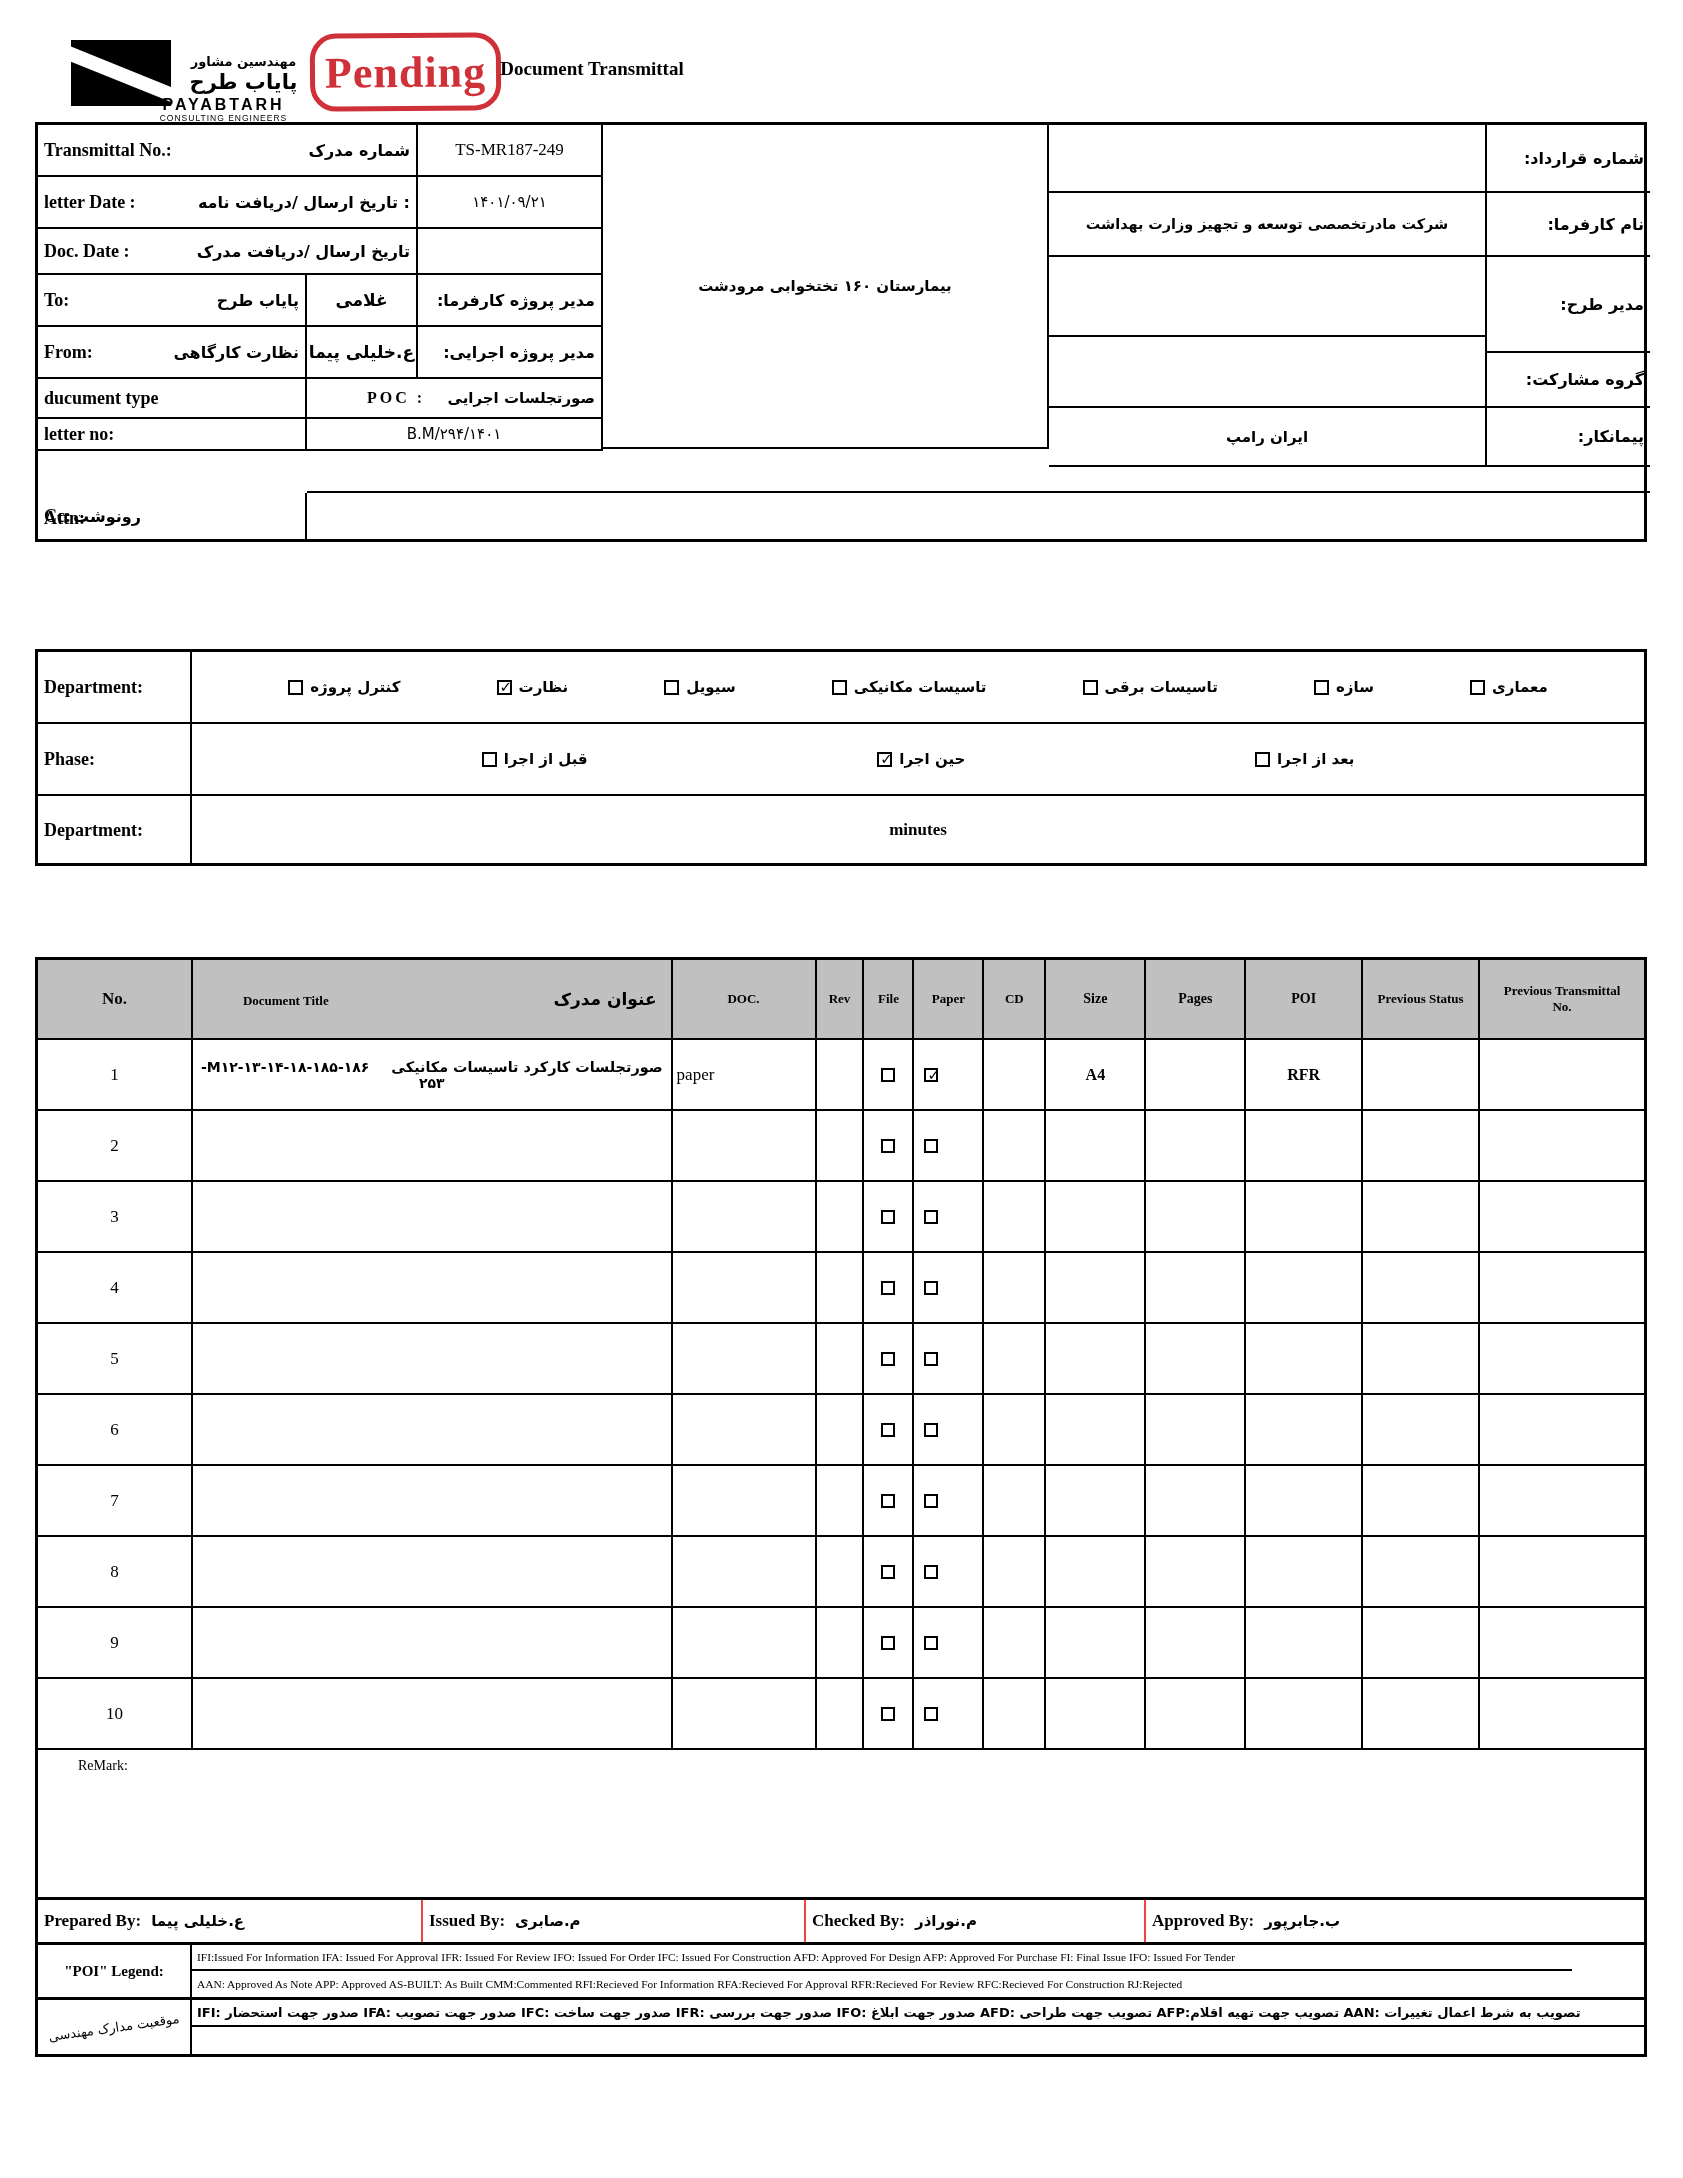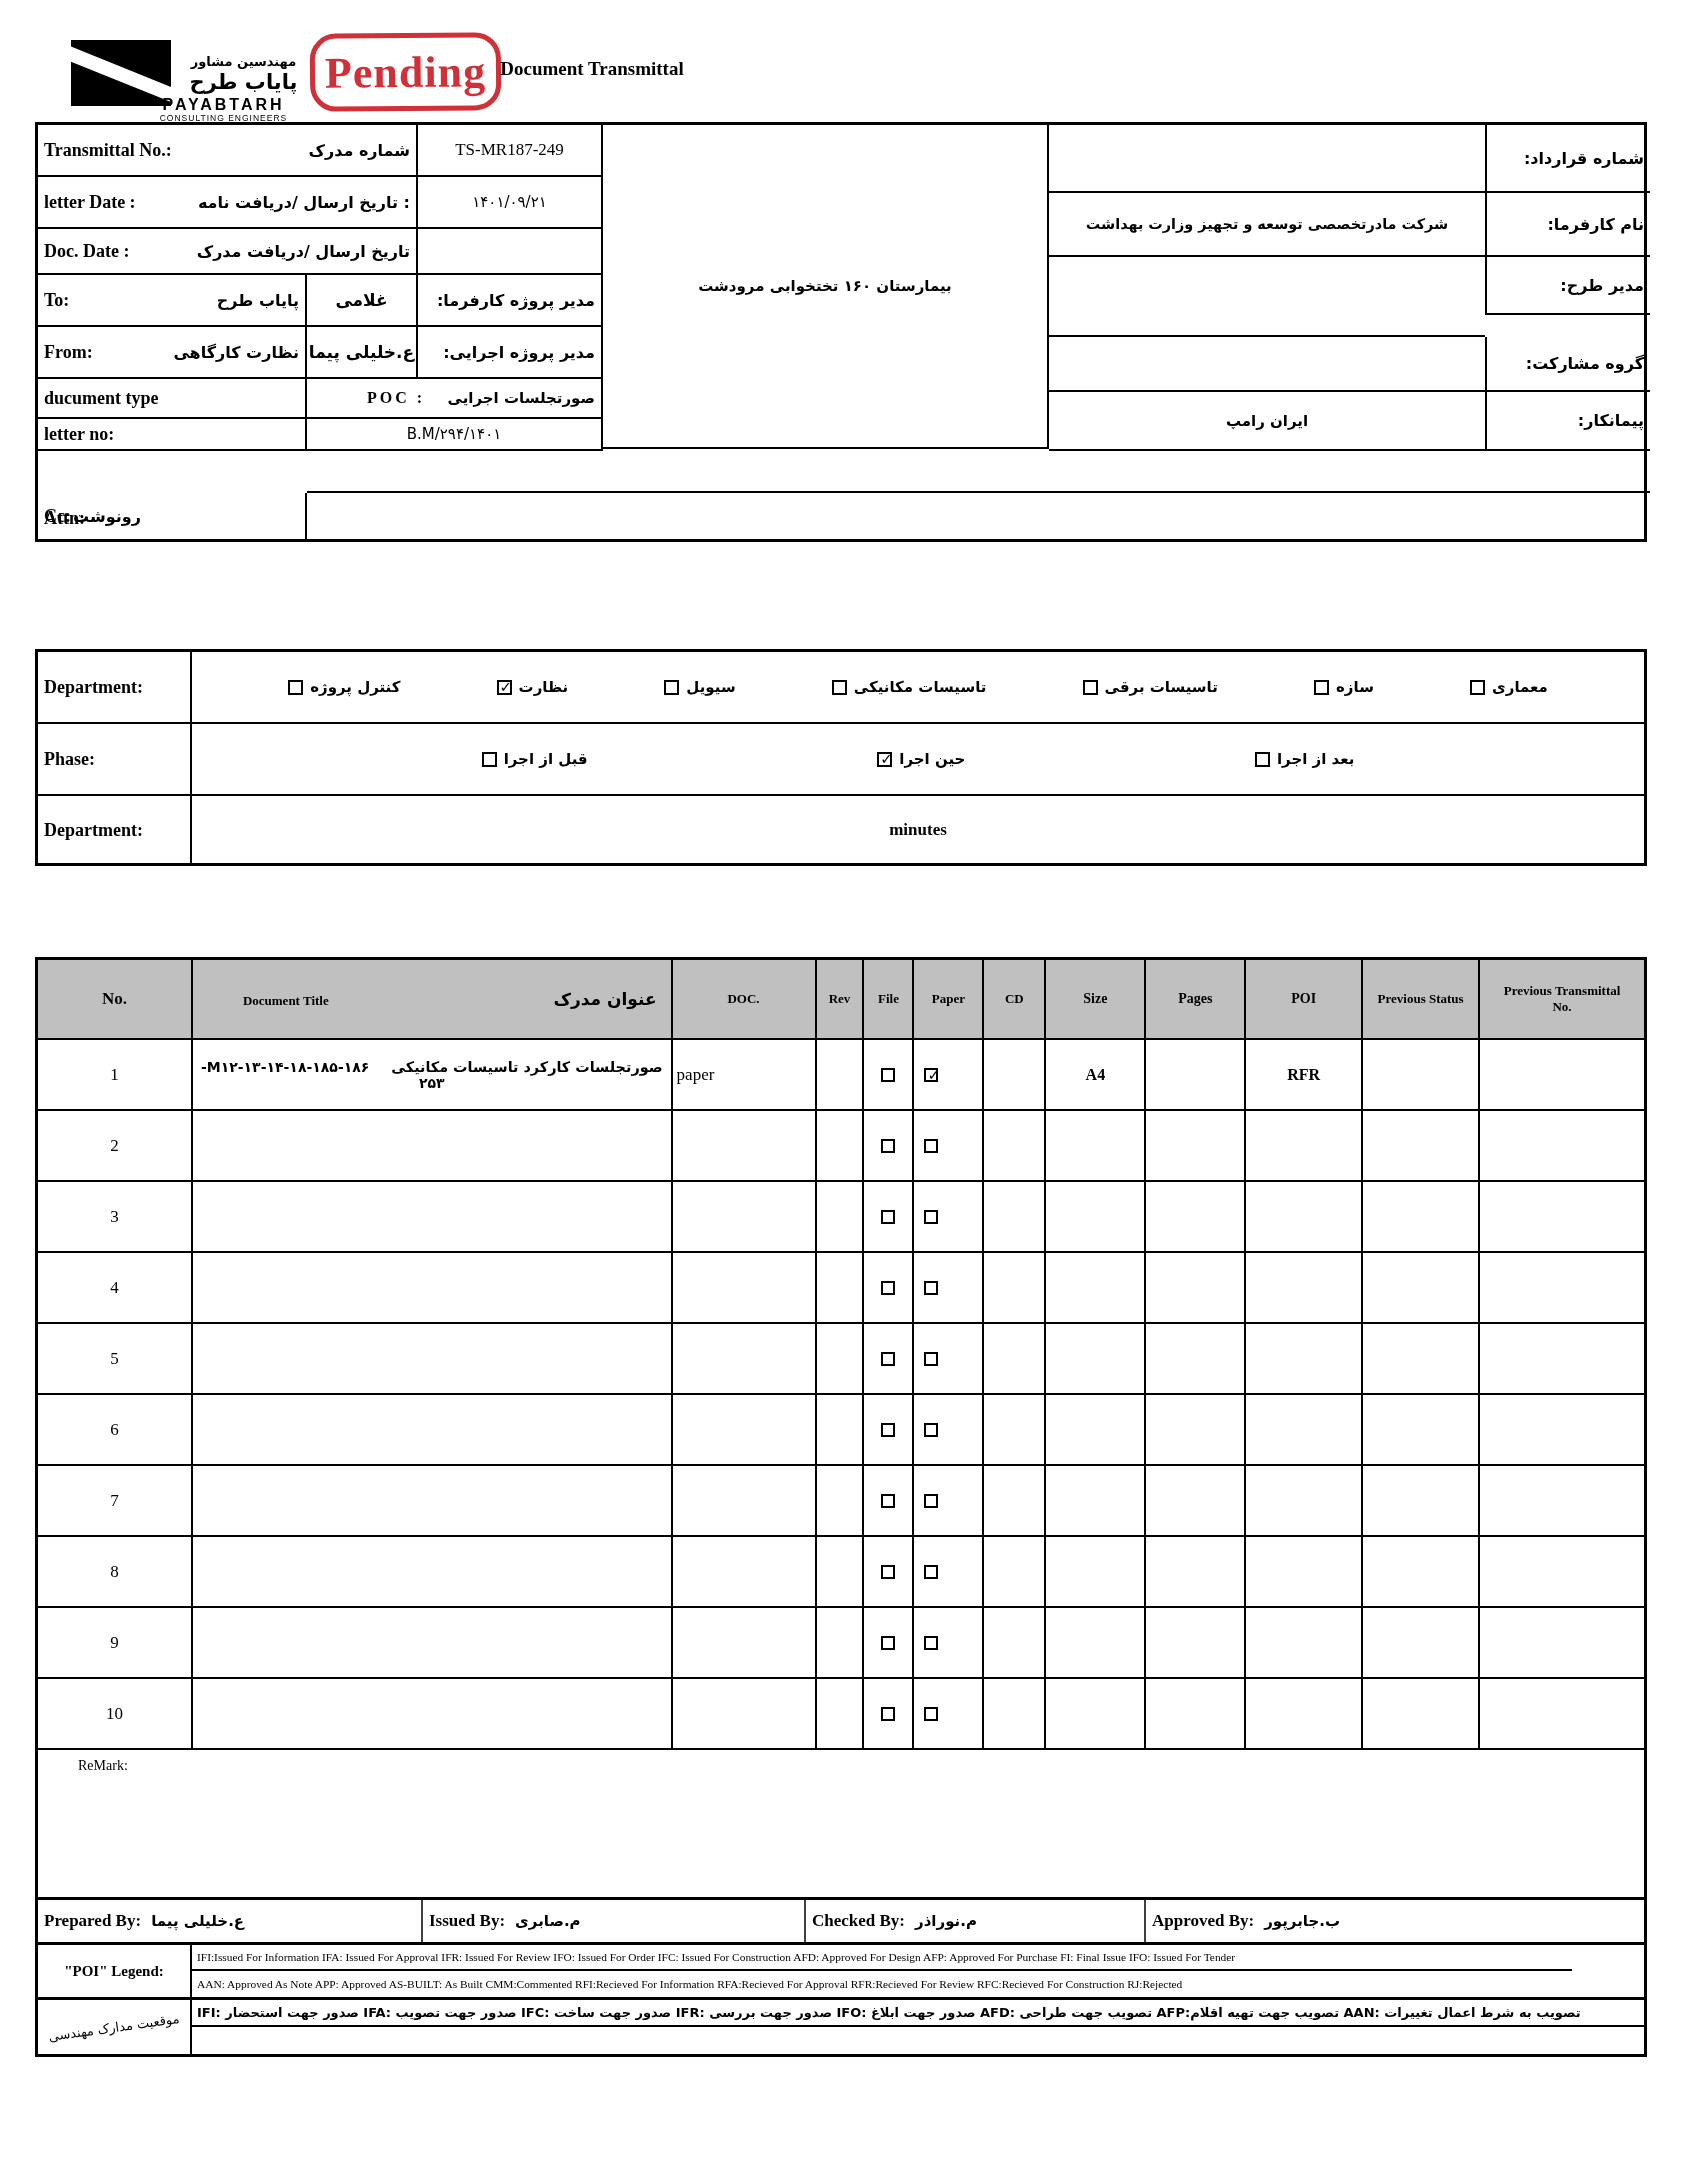--- a/index.html
+++ b/index.html
@@ -40,21 +40,21 @@
   .trow{display:flex;}
   .tc{border-right:2px solid #000;border-bottom:2px solid #000;display:flex;align-items:center;justify-content:center;
       text-align:center;overflow:hidden;}
   .w1{width:155px}.w2{width:480px}.w3{width:144px}.w4{width:48px}.w5{width:50px}.w6{width:70px}
   .w7{width:62px}.w8{width:100px}.w9{width:100px}.w10{width:117px}.w11{width:117px}.w12{width:164px;border-right:none}
   .hfs{font-weight:bold;font-size:13px;line-height:1.25;}
   .cbS{width:14px;height:14px;}
   .titleLine1{display:flex;justify-content:space-between;width:100%;padding:0 8px;align-items:baseline;}
 
   
-  .sigcell{border-right:2px solid #404040;display:flex;align-items:center;gap:10px;padding-left:6px;overflow:hidden;}
+  .sigcell{border-right:2px solid #ef4444;display:flex;align-items:center;gap:10px;padding-left:6px;overflow:hidden;}
   .siglbl{font-weight:bold;font-size:17px;white-space:nowrap;}
   .sigval{font-size:15px;font-weight:bold;font-family:"DejaVu Sans",sans-serif;}
   .legend-line{white-space:nowrap;overflow:hidden;display:flex;align-items:center;padding-left:5px;font-size:11.4px;}
   .legend-fa{font-size:13px;font-weight:bold;font-family:"DejaVu Sans",sans-serif;}
 </style>
 </head>
 <body>
 
 <div class="page">
 
@@ -117,21 +117,21 @@
     </div>
 
     <div class="abs cell fa" style="left:565px;top:0;width:446px;height:324px;justify-content:center;font-weight:bold;font-size:15px;">بیمارستان ۱۶۰ تختخوابی مرودشت</div>
 
     <div class="abs rightpane" style="left:1011px;top:0;width:601px;">
       <div class="cell noR" style="height:68px;"></div>
       <div class="cell noR lblFA" dir="rtl" style="height:68px;padding:0 6px;border-left:2px solid #000;">شماره قرارداد:</div>
       <div class="cell noR fa" style="height:64px;justify-content:center;font-size:14.4px;font-weight:bold;text-align:center;">شرکت مادرتخصصی توسعه و تجهیز وزارت بهداشت</div>
       <div class="cell noR lblFA" dir="rtl" style="height:64px;padding:0 6px;border-left:2px solid #000;">نام کارفرما:</div>
       <div class="cell noR" style="height:80px;"></div>
-      <div class="cell noR lblFA" dir="rtl" style="height:58px;padding:0 6px;border-left:2px solid #000;">مدیر طرح:</div>
+      <div class="cell noR lblFA" dir="rtl" style="height:96px;padding:0 6px;border-left:2px solid #000;">مدیر طرح:</div>
       <div class="cell noR" style="height:55px;"></div>
       <div class="cell noR lblFA" dir="rtl" style="height:55px;padding:0 6px;border-left:2px solid #000;">گروه مشارکت:</div>
       <div class="cell noR fa" style="height:59px;justify-content:center;font-size:15px;font-weight:bold;">ایران رامپ</div>
       <div class="cell noR lblFA" dir="rtl" style="height:59px;padding:0 6px;border-left:2px solid #000;">پیمانکار:</div>
     </div>
 
     <div class="abs cell lblEN" style="left:0;top:324px;width:269px;height:44px;padding:4px 6px;margin-top:48px;">Attn:</div>
     <div class="abs cell noR" style="left:269px;top:324px;width:1343px;height:44px;"></div>
     <div class="abs cell noB" style="left:0;top:368px;width:269px;height:46px;padding:0 6px;gap:2px;">
       <span class="lblEN">Cc:</span>

